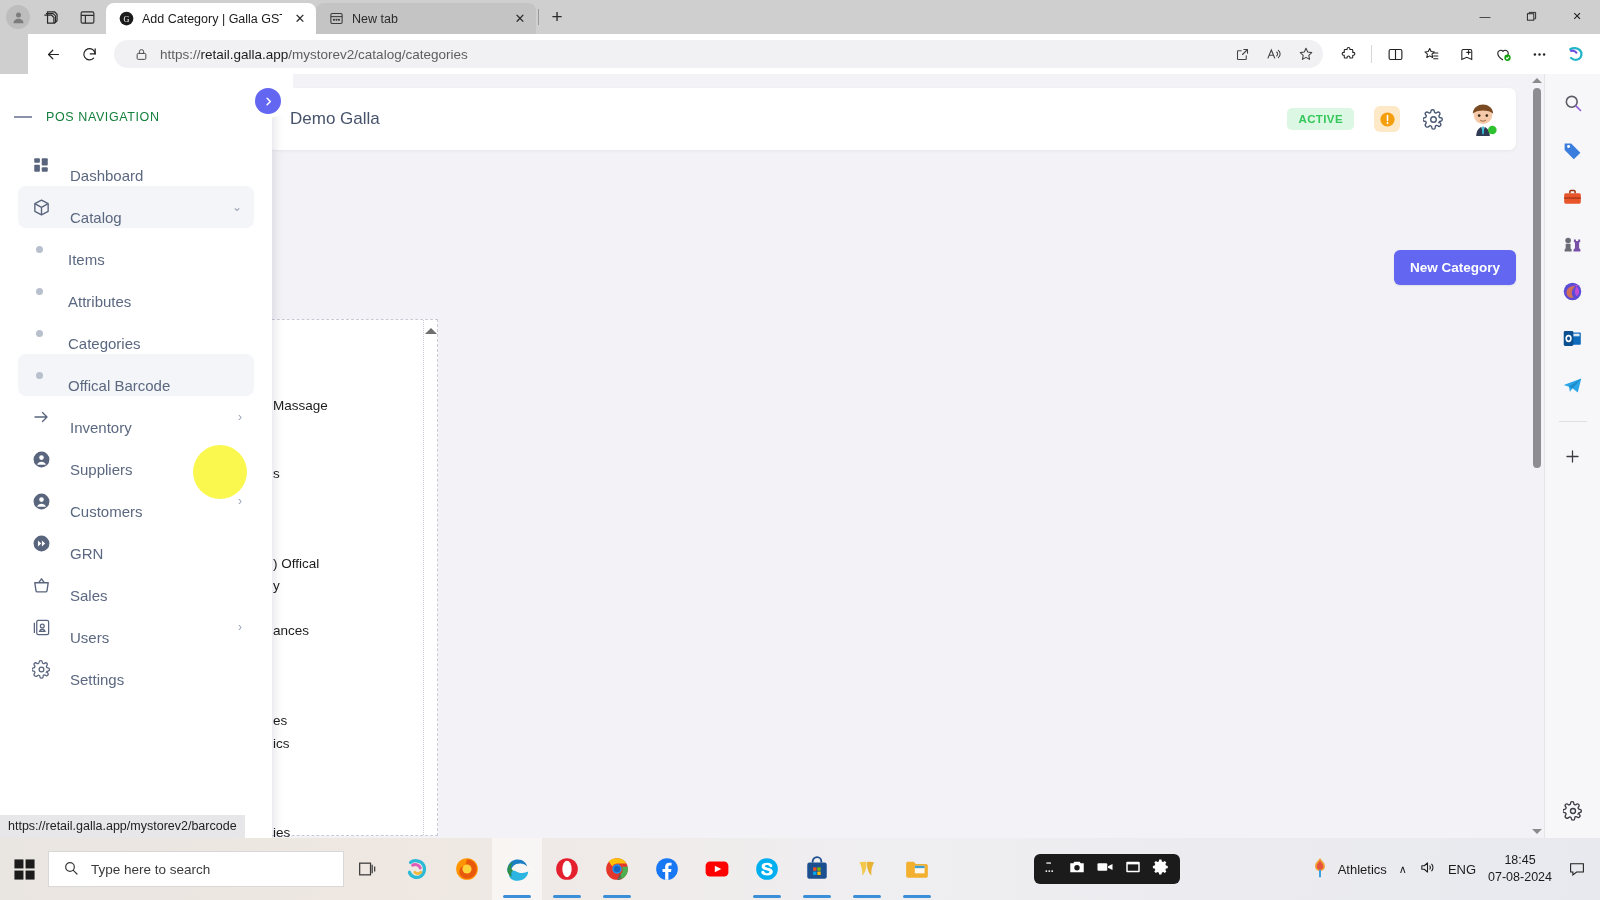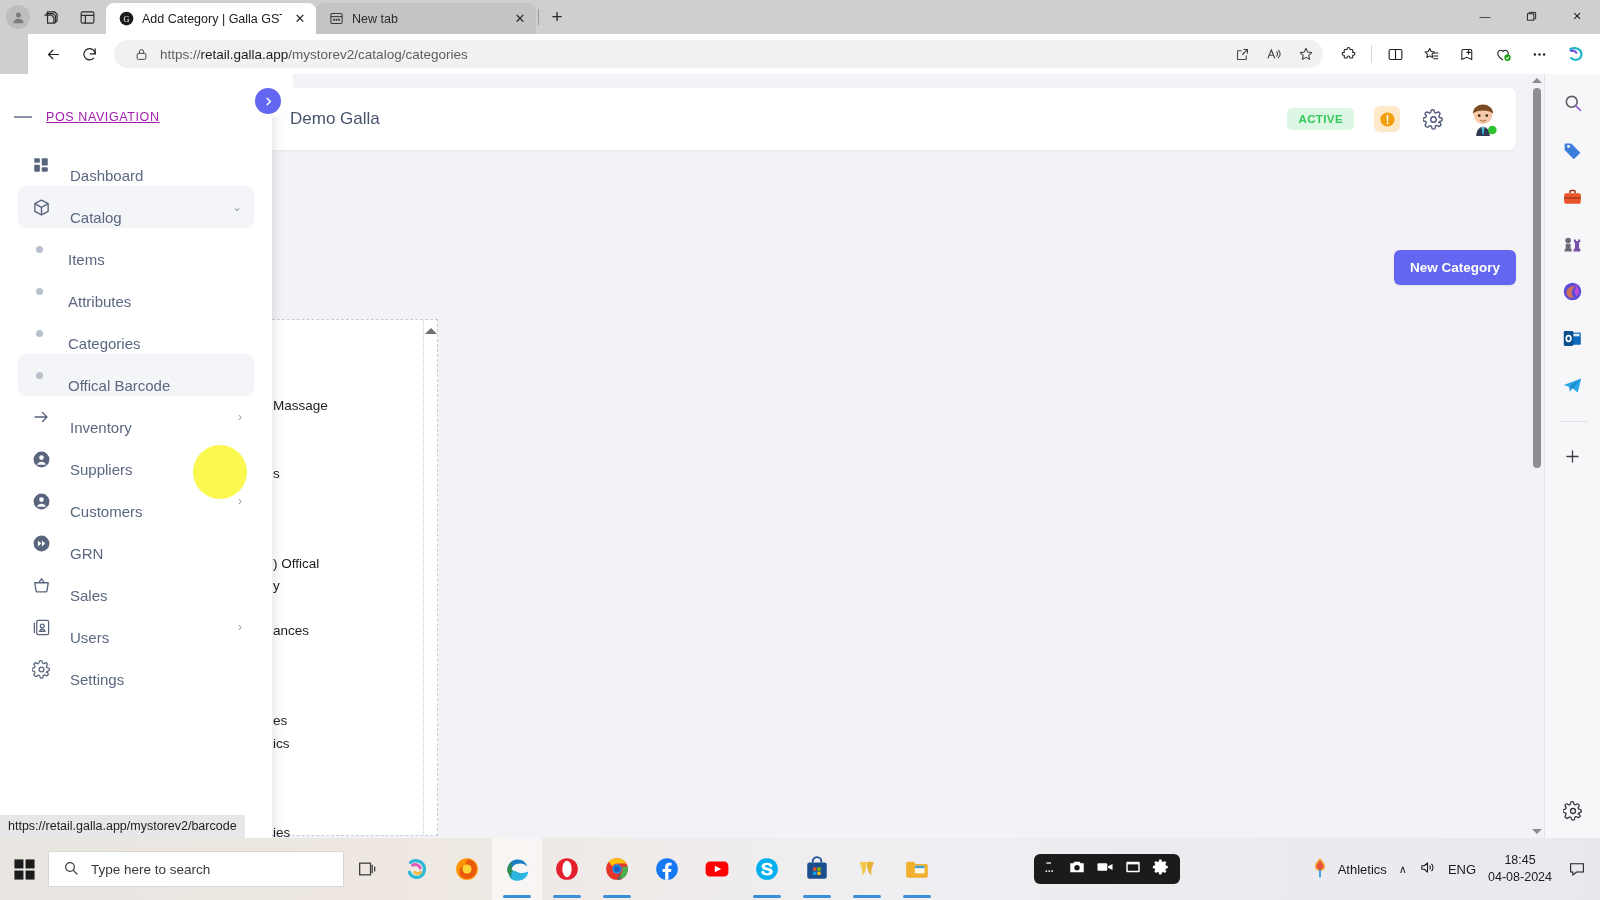--- a/index.html
+++ b/index.html
@@ -106,21 +106,21 @@
   }
 
   
   .flyout {
     position: absolute; top: 0; left: 0; width: 272px; bottom: 0;
     background: #ffffff; box-shadow: 2px 0 10px rgba(20,20,50,.12); z-index: 5;
     overflow: hidden;
   }
   .fly-head { display: flex; align-items: center; gap: 14px; padding: 36px 0 10px 14px; }
   .fly-dash { width: 18px; height: 2px; background: #8a93a8; }
-  .fly-title { font-size: 12.5px; letter-spacing: .6px; color: #a21caf; text-decoration: underline; }
+  .fly-title { font-size: 12.5px; letter-spacing: .6px; color: #15803d; }
 
   .nav-list { padding: 10px 18px 0 18px; }
   .nav-item {
     display: flex; align-items: center; height: 42px; border-radius: 8px;
     padding: 0 12px; gap: 18px; color: #5b6880; font-size: 15px; position: relative;
   }
   .nav-item.active { background: #f4f5f8; }
   .nav-ico { width: 22px; display: flex; align-items: center; justify-content: center; color: #59647d; }
   .nav-label { flex: 1; margin-top: 20px; }
   .nav-chev { color: #9aa3b5; font-size: 12px; display: flex; align-items: center; }
@@ -763,21 +763,21 @@
       <span class="tray-chev">∧</span>
       <span>
         <svg width="17" height="17" viewBox="0 0 24 24" fill="none" stroke="#1b1b1b" stroke-width="1.5" stroke-linejoin="round">
             <path d="M4 9.5h3.5L12 5.5v13L7.5 14.5H4z"></path>
             <path d="M15 9.5a3.5 3.5 0 0 1 0 5M17.6 7a7 7 0 0 1 0 10"></path>
           </svg>
       </span>
       <span>ENG</span>
       <div class="clock">
         <div>18:45</div>
-        <div>04-08-2024</div>
+        <div>07-08-2024</div>
       </div>
       <span class="notif-ico">
         <svg width="18" height="18" viewBox="0 0 24 24" fill="none" stroke="#1b1b1b" stroke-width="1.4">
             <path d="M3.5 5h17v11h-9l-5 4v-4h-3z"></path>
           </svg>
       </span>
     </div>
   </div>
 
 </div>

